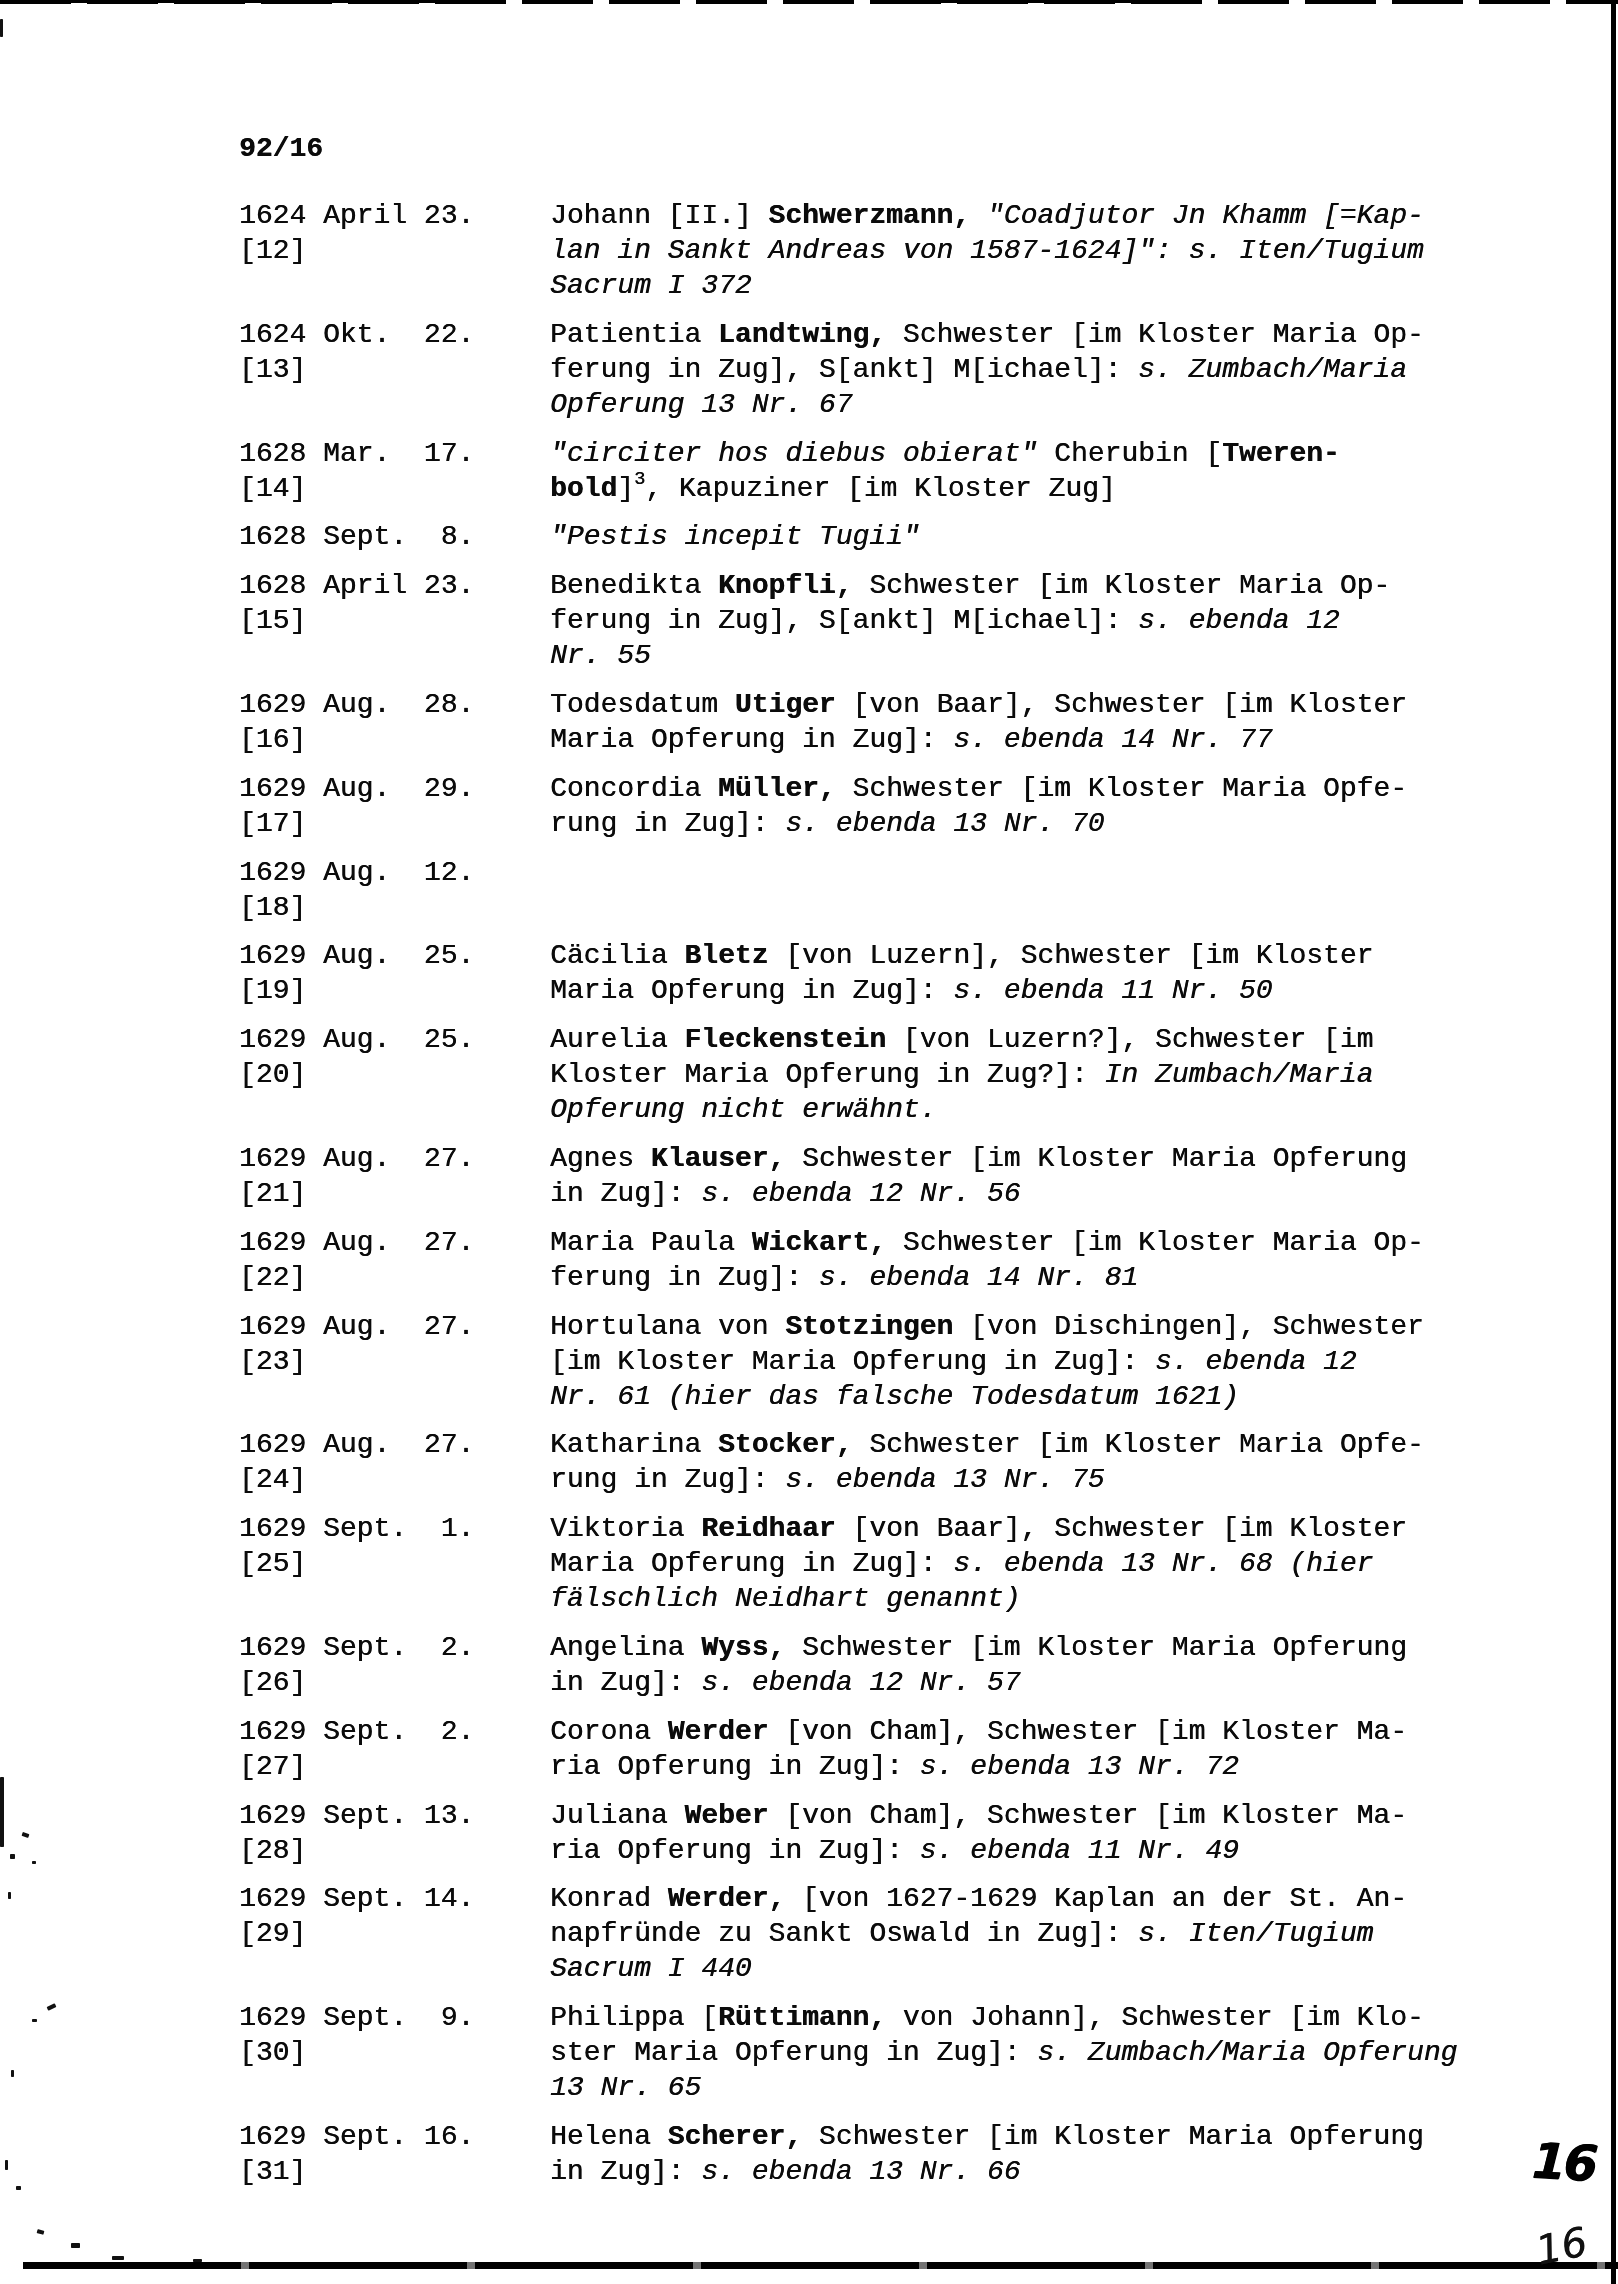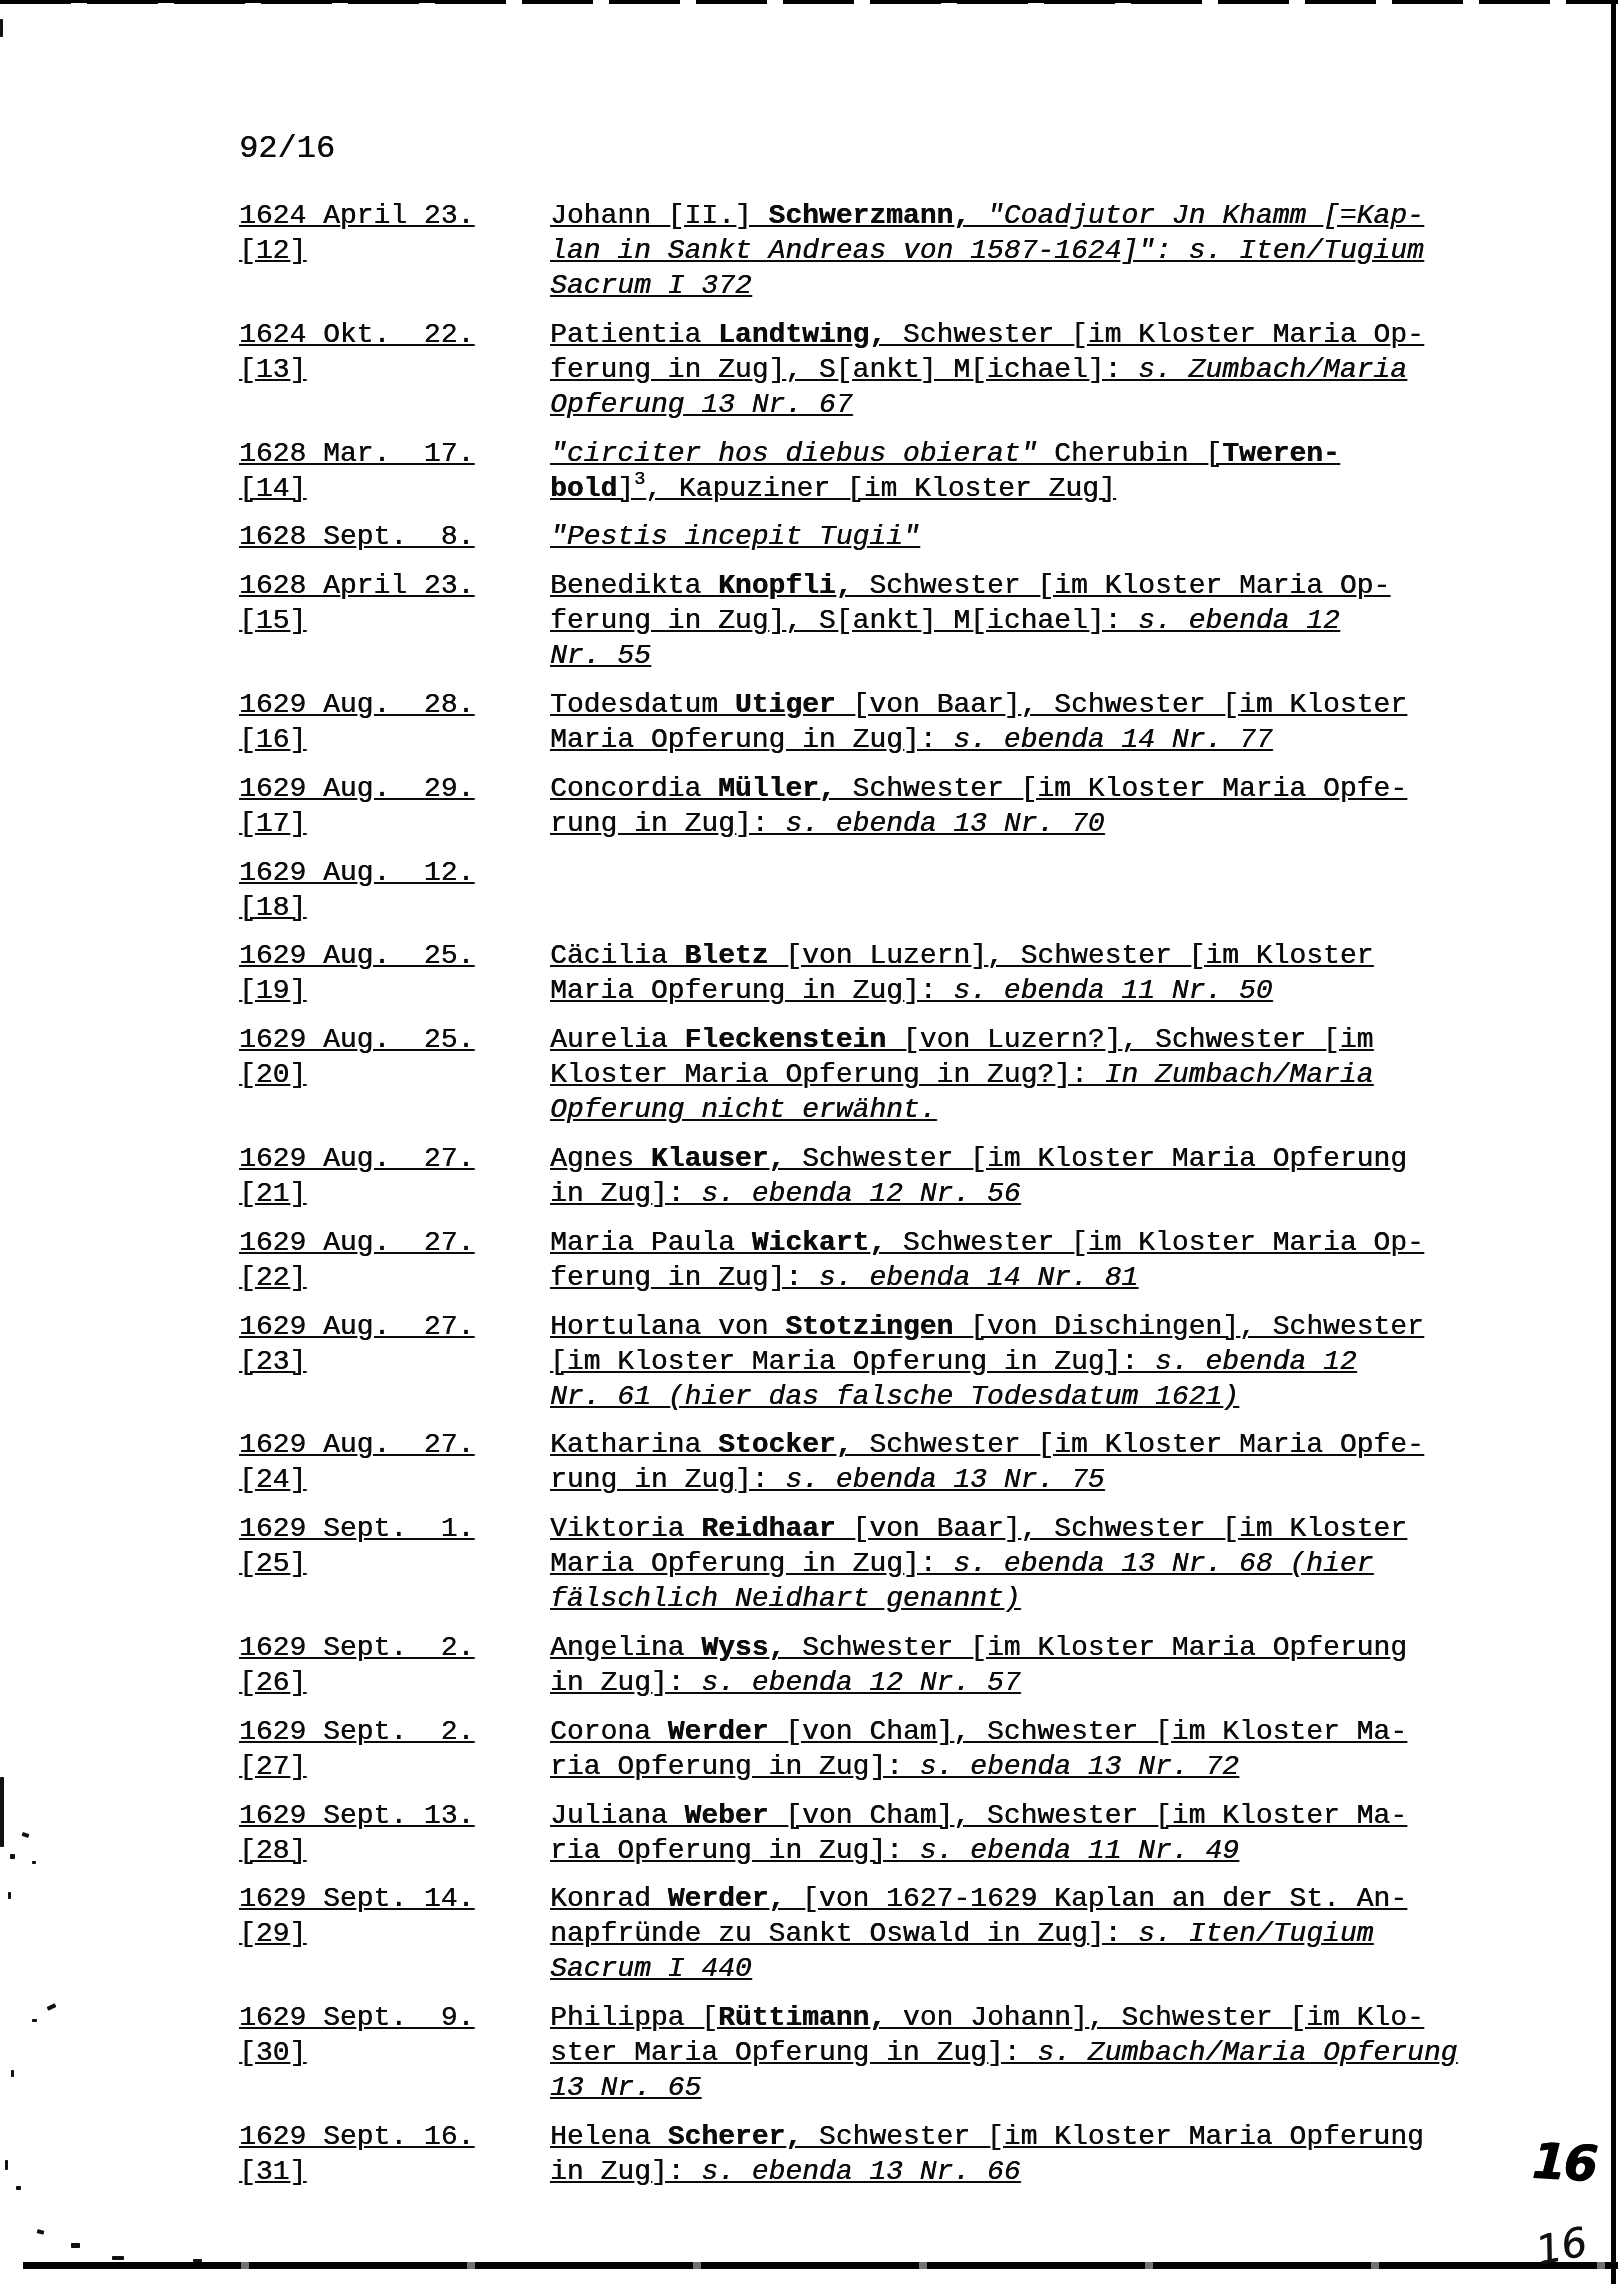--- a/index.html
+++ b/index.html
@@ -18,24 +18,24 @@
     background:repeating-linear-gradient(90deg,#000 0 71px,rgba(0,0,0,0) 71px 87px);}
   .edge-top-solid{position:absolute;top:0;left:0;width:453px;height:3.2px;background:#000;}
   .edge-top-solid2{position:absolute;top:0;left:874px;width:275px;height:3.2px;background:#000;}
   .edge-right{position:absolute;top:0;right:1.6px;width:5.7px;height:2284px;background:#000;}
   .edge-bottom{position:absolute;left:22.7px;right:0;top:2262px;height:7.3px;
     background:repeating-linear-gradient(90deg,#000 0 218px,rgba(0,0,0,0.55) 218px 226px);}
   .speck{position:absolute;background:#111;border-radius:0.8px;}
 
   .page-number{
     position:absolute;top:131px;left:239px;
-    font-size:32px;line-height:35px;font-weight:400;white-space:pre;text-align:center;
+    font-size:28px;line-height:35px;font-weight:700;white-space:pre;text-align:center;
   }
 
-  .content{position:absolute;top:198px;left:239px;width:1254px;font-size:28px;text-decoration:underline;}
+  .content{position:absolute;top:198px;left:239px;width:1254px;font-size:28px;}
   .entry{display:flex;margin-bottom:13.8px;}
   .date-col{flex:0 0 311px;width:311px;}
   .text-col{flex:1;}
   .dline,.rline,.tline{line-height:35px;white-space:pre;}
   .seg-n{}
   .seg-b{font-weight:700;margin-top:29px;}
   .seg-i{font-style:italic;}
   .seg-sup{position:relative;top:-11.3px;font-size:18.6px;line-height:0;}
 
   .hw-marker{

